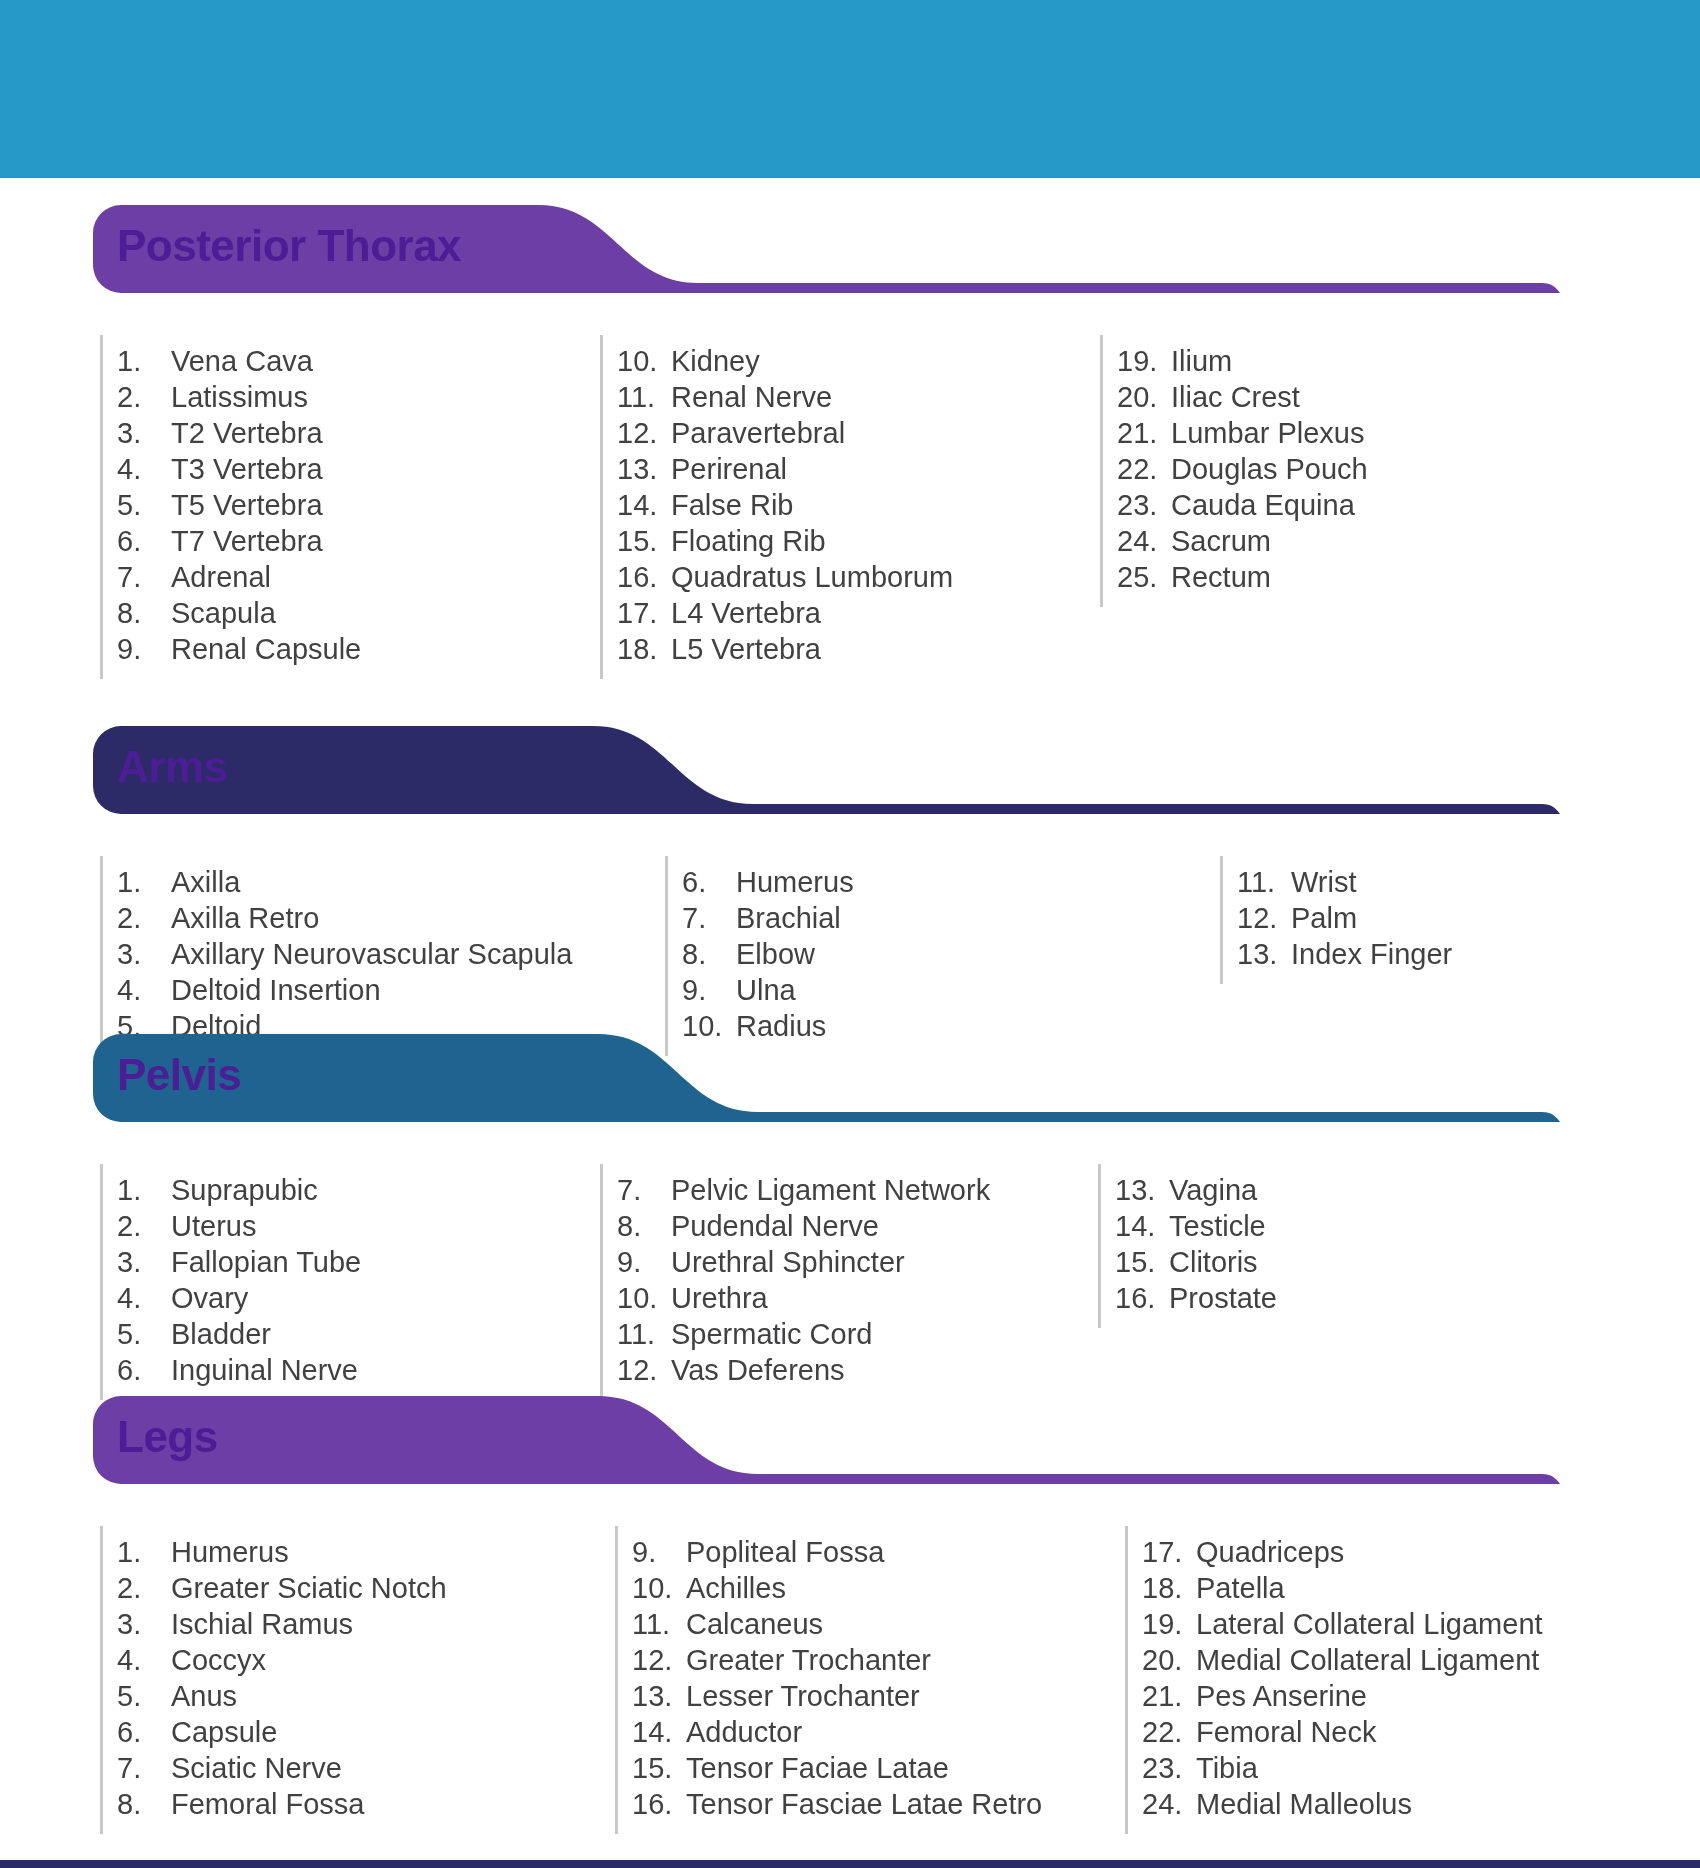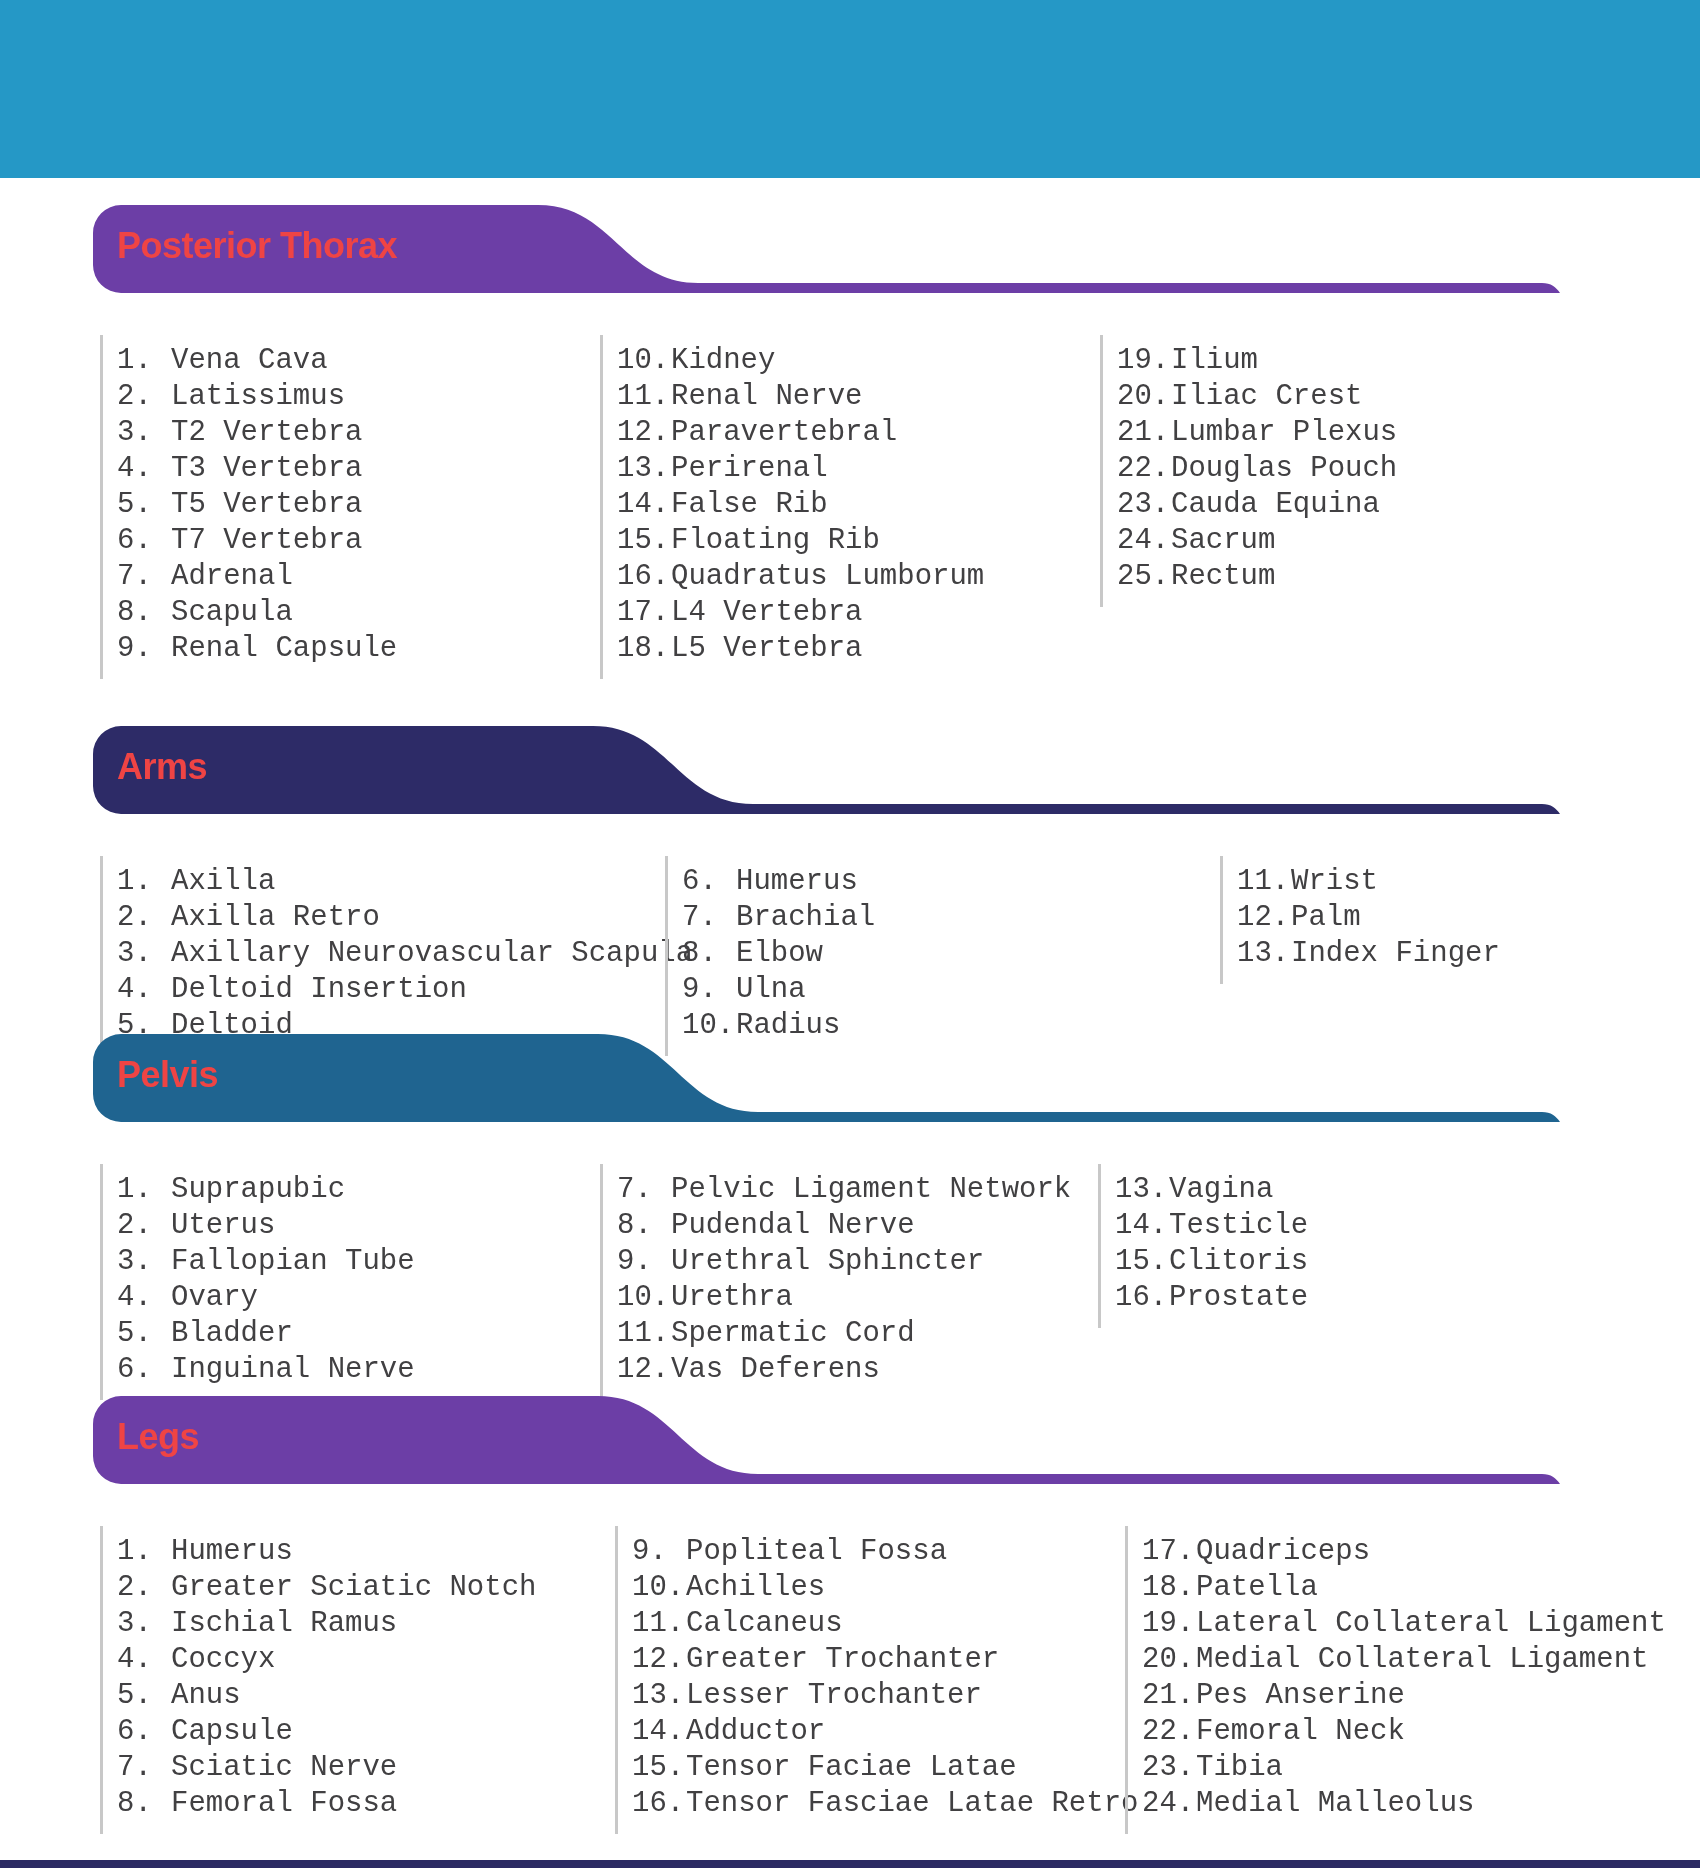--- a/index.html
+++ b/index.html
@@ -19,29 +19,28 @@
   .sec{position:absolute;left:0;width:1700px;}
   .s0{top:205px}
   .s1{top:726px}
   .s2{top:1034px}
   .s3{top:1396px}
   .banner{position:absolute;left:93px;top:0;width:1467px;height:88px;}
   .banner svg{display:block;width:1467px;height:88px;}
   .banner-title{
     position:absolute;left:24px;top:0;height:82px;
     display:flex;align-items:center;
-    color:#ef4444;font-weight:bold;font-size:36px;letter-spacing:-0.5px;
+    color:#4c1d95;font-weight:bold;font-size:44px;letter-spacing:-0.5px;
     white-space:nowrap;
   }
   ul.col{
     position:absolute;top:130px;
     margin:0;padding:8px 0 12px 14px;
     list-style:none;
     border-left:3px solid #c8c8c8;
-    font-family:Liberation Mono, monospace;
   }
   .c1{left:100px}
   .s0 .c2{left:600px}  .s0 .c3{left:1100px}
   .s1 .c2{left:665px}  .s1 .c3{left:1220px}
   .s2 .c2{left:600px}  .s2 .c3{left:1098px}
   .s3 .c2{left:615px}  .s3 .c3{left:1125px}
   ul.col li{
     font-size:29px;line-height:36px;height:36px;
     color:#414042;white-space:nowrap;
   }

